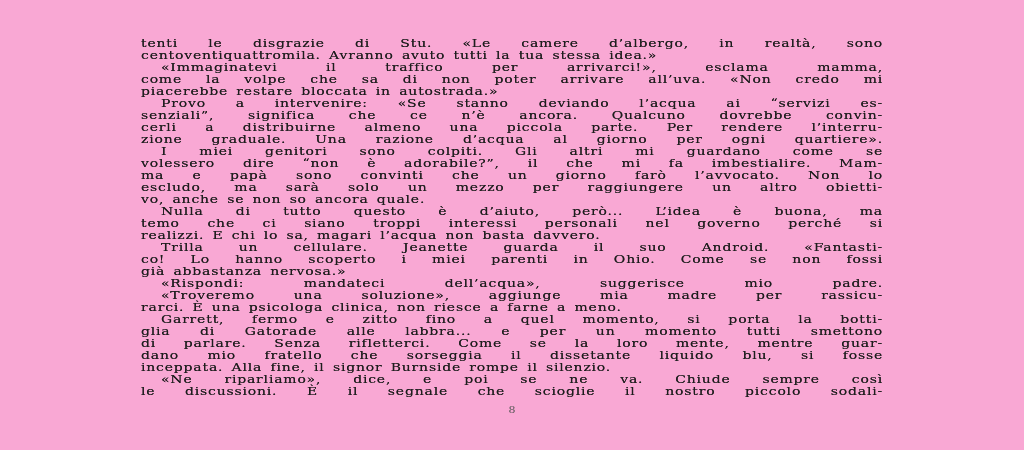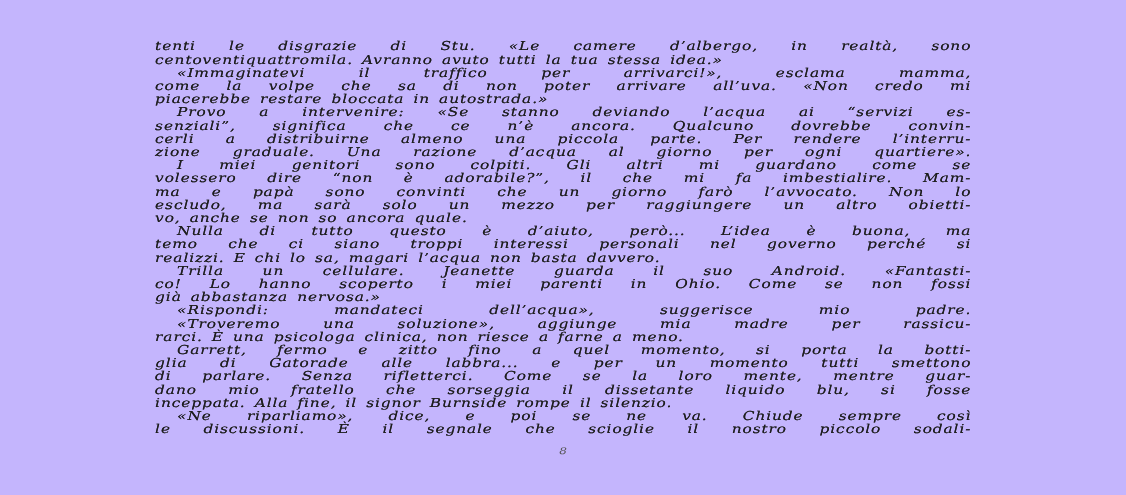--- a/index.html
+++ b/index.html
@@ -1,21 +1,21 @@
 <!DOCTYPE html>
 <html><head>
 <meta charset="utf-8">
 <style>
   html,body{margin:0;padding:0;}
   body{
     width:1024px;height:450px;position:relative;overflow:hidden;
     background:#ffffff;
     font-family:"DejaVu Serif","Liberation Serif",serif;
   }
-  .page{position:absolute;inset:0;background:#c4b5fd;font-style:italic;}
+  .page{position:absolute;inset:0;background:#f9a8d4;}
   .text-block{
     position:absolute;left:141px;top:37px;width:742px;
     transform:scaleY(0.8);transform-origin:0 0;
     font-size:14px;line-height:15px;
     letter-spacing:0.8px;word-spacing:3px;
     color:#1e1e1e;
     text-shadow:0 0 0.45px rgba(25,25,25,0.85);
     filter:blur(0.2px);
   }
   .line{

